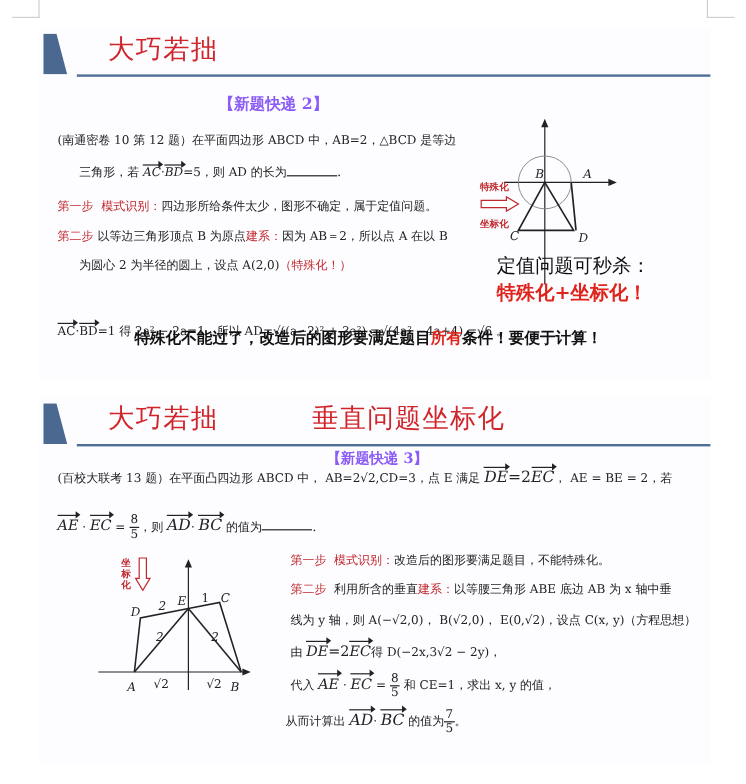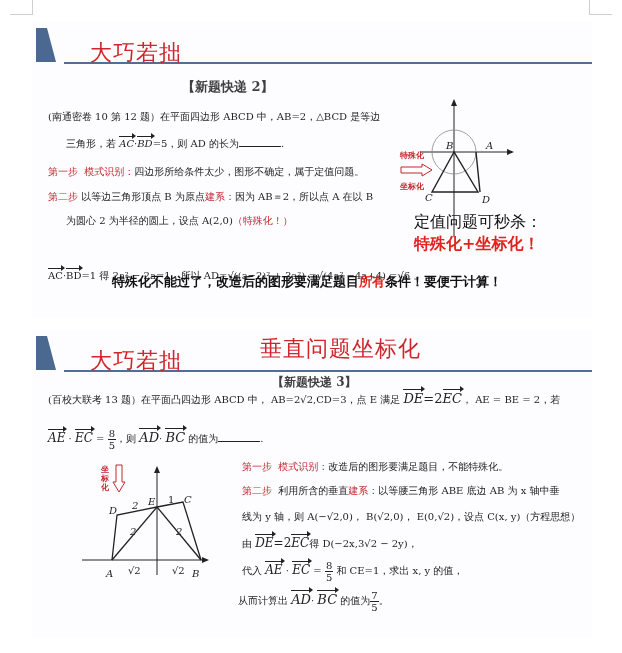--- a/index.html
+++ b/index.html
@@ -6,23 +6,23 @@
   body{width:622px;height:653px;position:relative;overflow:hidden;font-family:"DejaVu Serif","Liberation Serif",serif;color:#222;}
   .corner{position:absolute;border-color:#cfcfcf;border-style:solid;width:22px;height:14px;}
   .corner.tl{left:10px;top:0;border-width:0 1px 1px 0;}
   .corner.tr{right:10px;top:0;border-width:0 0 1px 1px;}
   .slide{position:absolute;left:32px;width:560px;background:#fdfcff;}
   .s1{top:22px;height:295px;}
   .s2{top:330px;height:308px;}
   .hdr{position:absolute;left:0;top:0;width:560px;height:40px;}
   .hdr .tabfill{position:absolute;left:4px;top:6px;width:20px;height:34px;background:#4a6890;clip-path:polygon(0 0,55% 0,100% 100%,0 100%);}
   .hdr .rule{position:absolute;left:32px;top:40px;width:528px;height:2px;background:#4f6f95;}
-  .hdr .t1{position:absolute;left:58px;top:16px;font-size:22px;color:#d0262b;letter-spacing:1px;font-family:"DejaVu Serif",serif;}
+  .hdr .t1{position:absolute;left:58px;top:4px;font-size:22px;color:#d0262b;letter-spacing:1px;font-family:"DejaVu Serif",serif;}
   .hdr .t2{position:absolute;left:228px;top:4px;font-size:22px;color:#d0262b;letter-spacing:1px;font-family:"DejaVu Serif",serif;}
-  .ctitle{position:absolute;font-weight:bold;font-size:13px;color:#404040;}
+  .ctitle{position:absolute;font-weight:bold;font-size:13px;color:#8b5cf6;}
   .txt{position:absolute;font-size:10px;white-space:nowrap;color:#222;text-align:center;}
   .red{color:#c0282d;}
   .redb{color:#e0241c;font-weight:bold;}
   .vec{position:relative;display:inline-block;font-style:italic;}
   .vec::before{content:"";position:absolute;left:0;right:0;top:-2px;border-top:1px solid #222;}
   .vec::after{content:"";position:absolute;right:-2px;top:-5px;border-left:4px solid #222;border-top:3px solid transparent;border-bottom:3px solid transparent;}
   .blank{display:inline-block;width:42px;border-bottom:1px solid #222;}
   .frac{display:inline-flex;flex-direction:column;align-items:center;vertical-align:middle;font-size:10px;line-height:11px;}
   .frac span:first-child{border-bottom:1px solid #222;padding:0 1px;}
   .big{position:absolute;font-family:"DejaVu Sans","Liberation Sans",sans-serif;}

